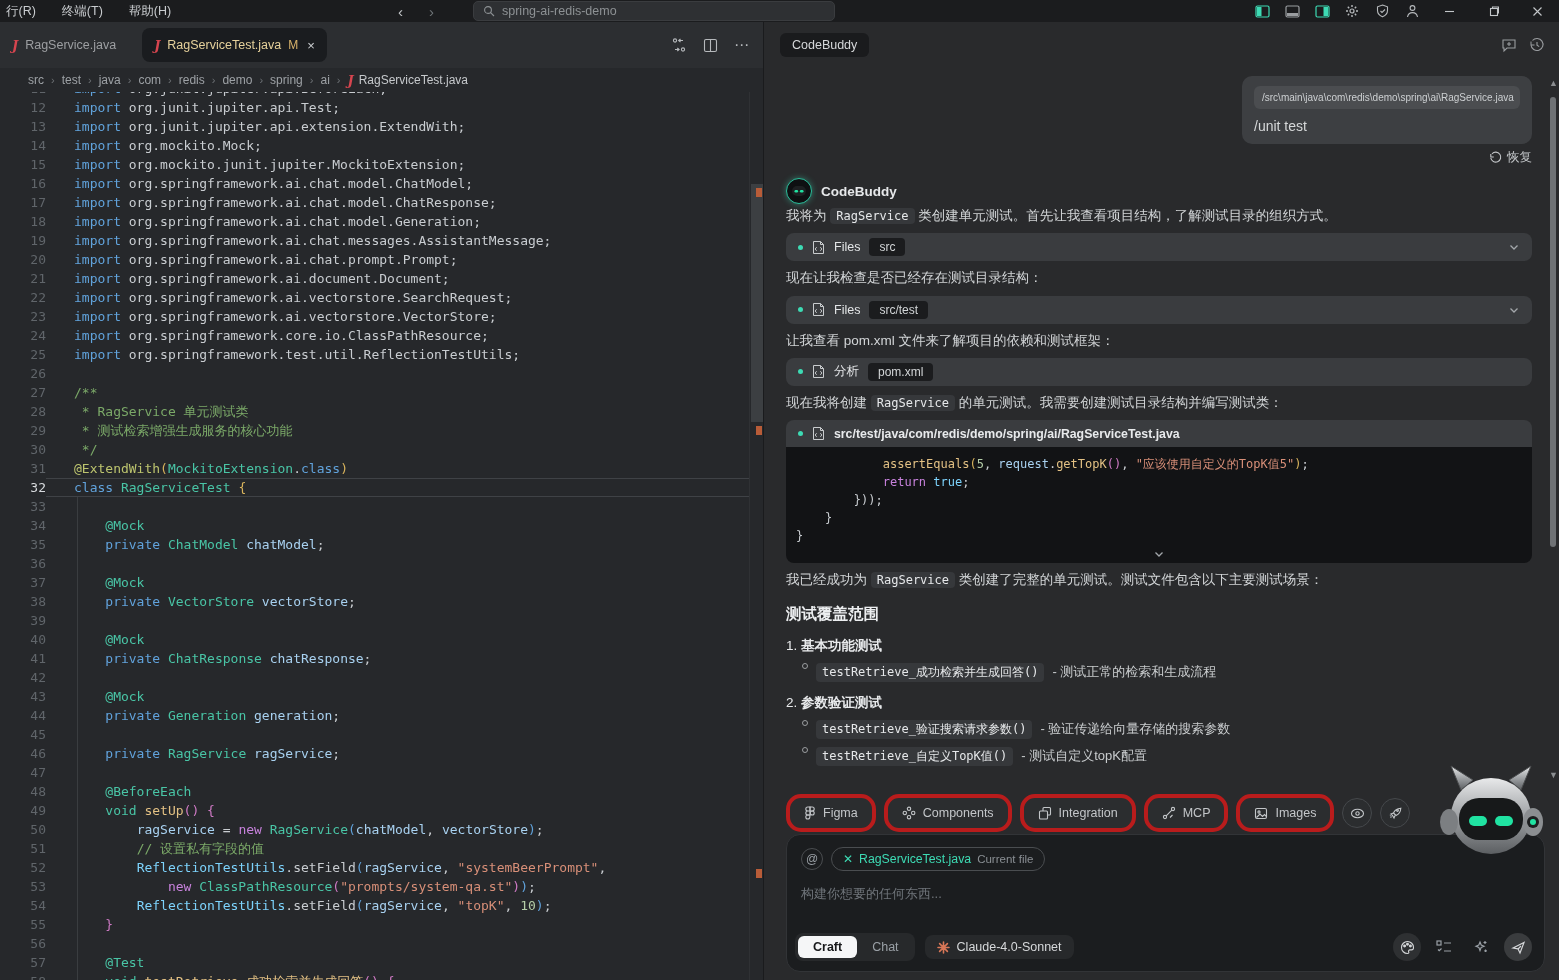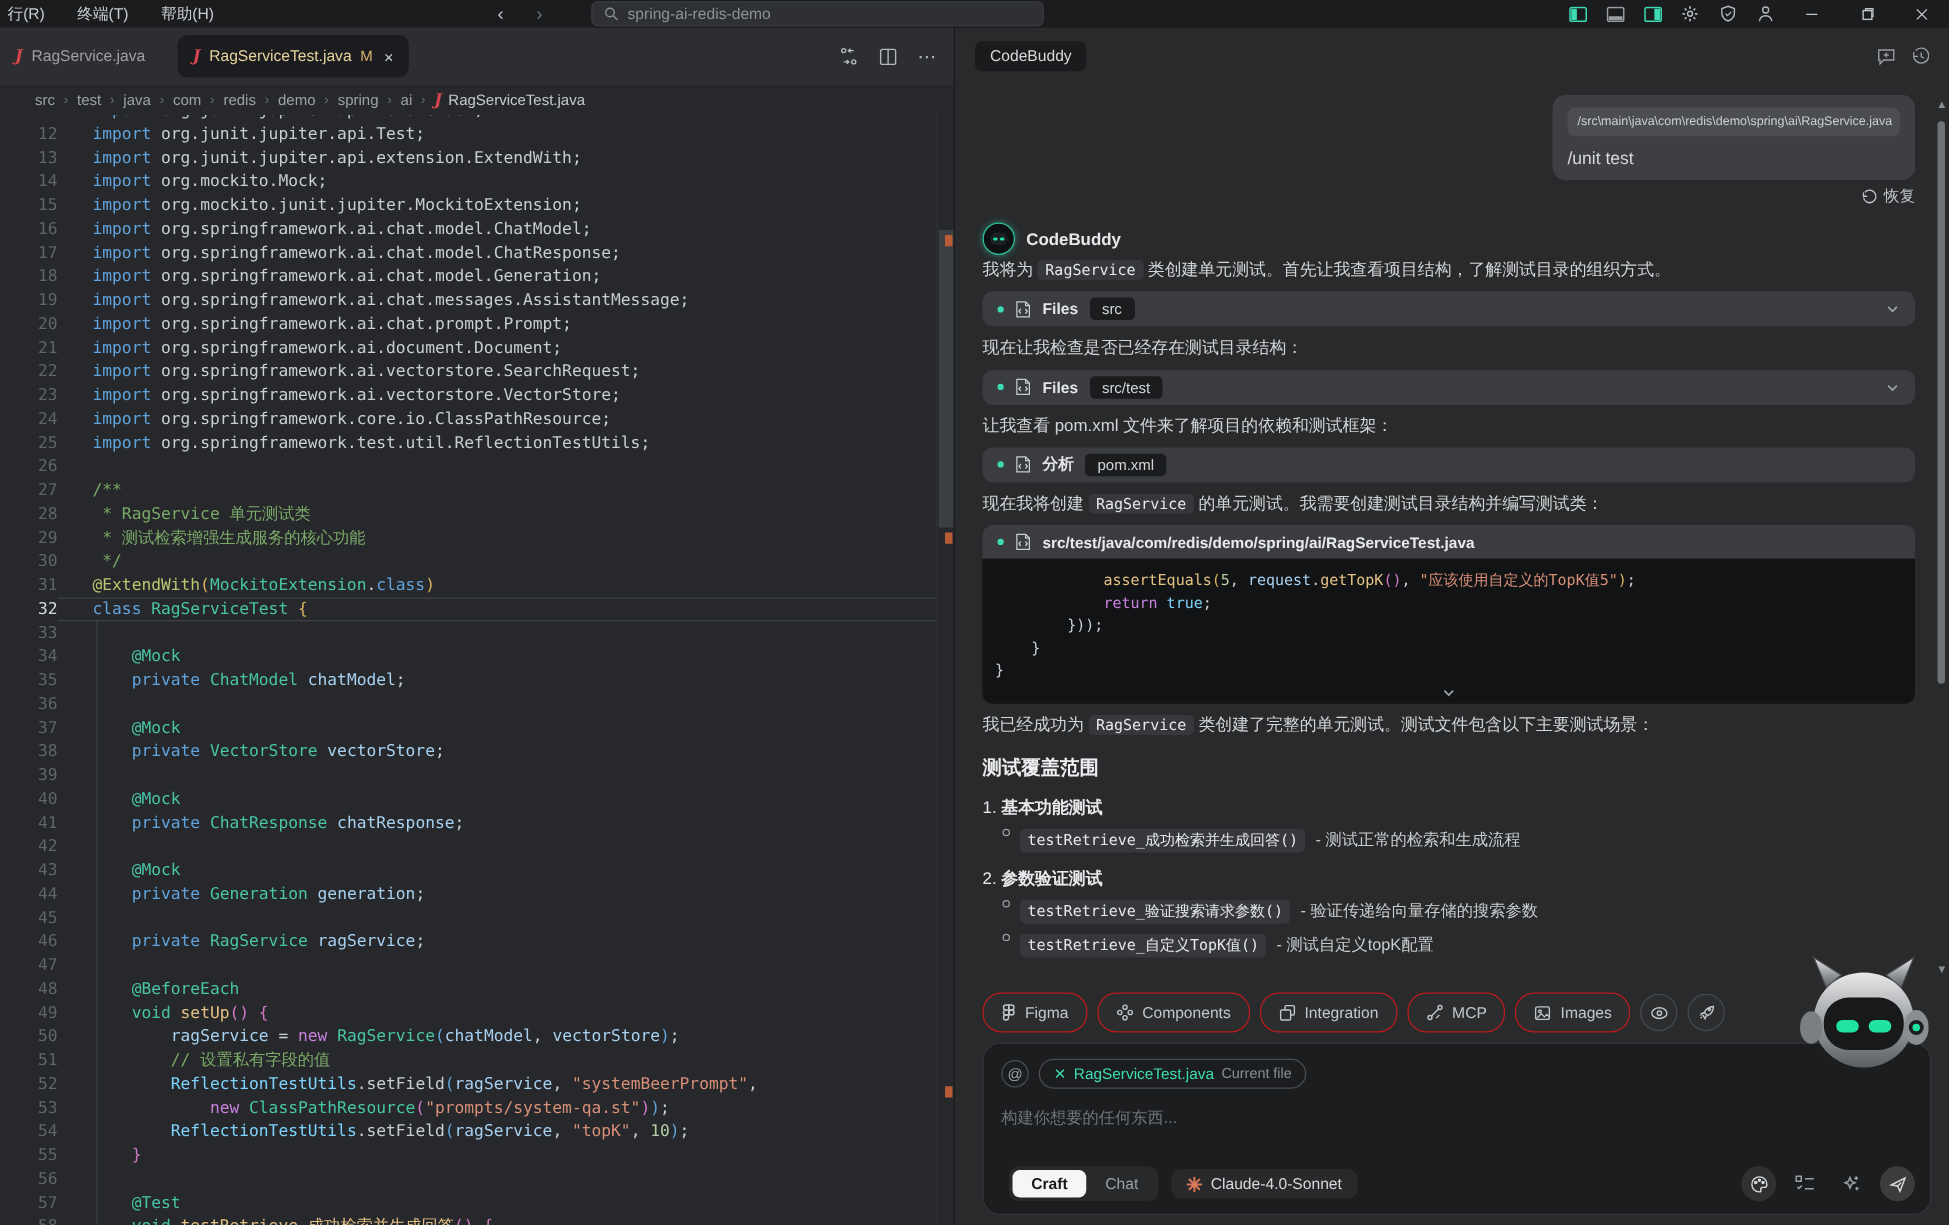--- a/index.html
+++ b/index.html
@@ -70,53 +70,53 @@
   .asst-head{display:flex;align-items:center;gap:9px;margin-top:12px}
   .asst-name{font-weight:bold;font-size:13.5px;color:#e6e8ea}
   .avatar{width:26px;height:26px;border-radius:50%;background:#0e1012;border:1px solid #2bbf9c;
     box-shadow:0 0 6px rgba(61,219,180,.45);display:flex;align-items:center;justify-content:center}
   .para{margin:2px 0;font-size:13.5px;line-height:1.5;color:#d2d5d7}
   .ichip{background:#36383b;border-radius:4px;padding:1px 6px;font-family:"DejaVu Sans Mono",monospace;
     font-size:12px;color:#e6e8ea}
   .toolcard{margin:7px 0;height:28px;background:#3a3c3f;border-radius:8px;display:flex;
     align-items:center;gap:9px;padding:0 12px;cursor:pointer}
   .tdot{width:5px;height:5px;border-radius:50%;background:#3ddbb4;flex:none}
-  .tlabel{font-size:12.5px;font-weight:700;color:#e3e5e7}
+  .tlabel{font-size:12.5px;font-weight:400;color:#e3e5e7}
   .tchip{background:#1b1c1e;border-radius:4px;padding:2px 10px;font-size:12px;color:#d2d5d7}
   .tcard-chev{margin-left:auto}
   .filecard{margin:7px 0 0;background:#3a3c3f;border-radius:8px 8px 0 0;display:flex;align-items:center;
     gap:9px;padding:6px 12px}
   .fpath{font-size:12.3px;font-weight:bold;color:#e8eaec}
   .codeblock{background:#121315;border-radius:0 0 8px 8px;padding:8px 0 0;margin-bottom:7px}
   .cbline{height:18px;line-height:18px;white-space:pre;font-family:"DejaVu Sans Mono",monospace;
     font-size:12px;padding:0 10px}
   .cb-expand{height:18px;display:flex;justify-content:center;align-items:center;cursor:pointer}
   .chead{font-size:15.5px;font-weight:bold;color:#eceef0;margin:14px 0 2px}
   .olitem{margin-top:12px;font-size:13.5px;color:#e8eaec}
   .olitem b{font-weight:bold}
   .bullet{display:flex;align-items:flex-start;gap:8px;margin:8px 0 0 16px;font-size:13px;color:#c9ccce}
   .bcirc{width:6px;height:6px;border:1px solid #9a9da0;border-radius:50%;flex:none}
   
   .pillbar{position:absolute;left:22px;right:27px;top:772px;display:flex;gap:8px;align-items:center}
-  .pill{height:30px;border:1px solid #b91c1c;border-radius:15px;display:flex;align-items:center;gap:7px;
+  .pill{height:30px;border:4px solid #b91c1c;border-radius:15px;display:flex;align-items:center;gap:7px;
     padding:15px 14px;font-size:12.5px;color:#c3c6c9;background:#2b2d2f;cursor:pointer}
   .circbtn{width:30px;height:30px;border:1px solid #45484b;border-radius:50%;display:flex;
     align-items:center;justify-content:center;background:#2b2d2f;cursor:pointer}
   .inputbox{position:absolute;left:22px;right:14px;top:812px;height:138px;background:#1b1d1f;
     border:1px solid #323437;border-radius:14px;padding:12px 14px}
   .ctx-row{display:flex;align-items:center;gap:8px}
   .atbtn{width:22px;height:22px;border:1px solid #4a4d50;border-radius:50%;display:flex;align-items:center;
     justify-content:center;color:#9aa0a6;font-size:12px;cursor:pointer}
   .ctxchip{height:24px;border:1px solid #4a4d50;border-radius:13px;display:flex;align-items:center;
     gap:6px;padding:0 11px;font-size:12.3px;cursor:pointer}
   .ctxchip .x{color:#3ddbb4;font-size:12px}
   .ctxchip .fname{color:#3ddbb4}
   .ctxchip .suffix{color:#8a8f94;font-size:11.5px}
   .placeholder{margin-top:14px;color:#6f747a;font-size:13px}
-  .input-bottom{position:absolute;left:20px;right:12px;bottom:10px;display:flex;align-items:center}
+  .input-bottom{position:absolute;left:8px;right:12px;bottom:10px;display:flex;align-items:center}
   .seg{background:#27292b;border-radius:8px;padding:3px;display:flex;gap:2px}
   .seg .on{background:#f5f6f7;color:#17181a;font-weight:bold;border-radius:6px;padding:4px 15px;font-size:12.5px;cursor:pointer}
   .seg .off{color:#9aa0a6;padding:4px 13px;font-size:12.5px;cursor:pointer}
   .modelchip{margin-left:10px;background:#27292b;border-radius:8px;display:flex;align-items:center;gap:7px;
     padding:5px 12px;font-size:12.5px;color:#d6d8da;cursor:pointer}
   .ib-icons{margin-left:auto;display:flex;align-items:center;gap:9px}
   .ib-ic{width:28px;height:28px;border-radius:50%;display:flex;align-items:center;justify-content:center;
     color:#b9bcbf;cursor:pointer}
   .ib-ic.dark{background:#2e3032}
   .ib-ic.send{background:#3a3c3e}

